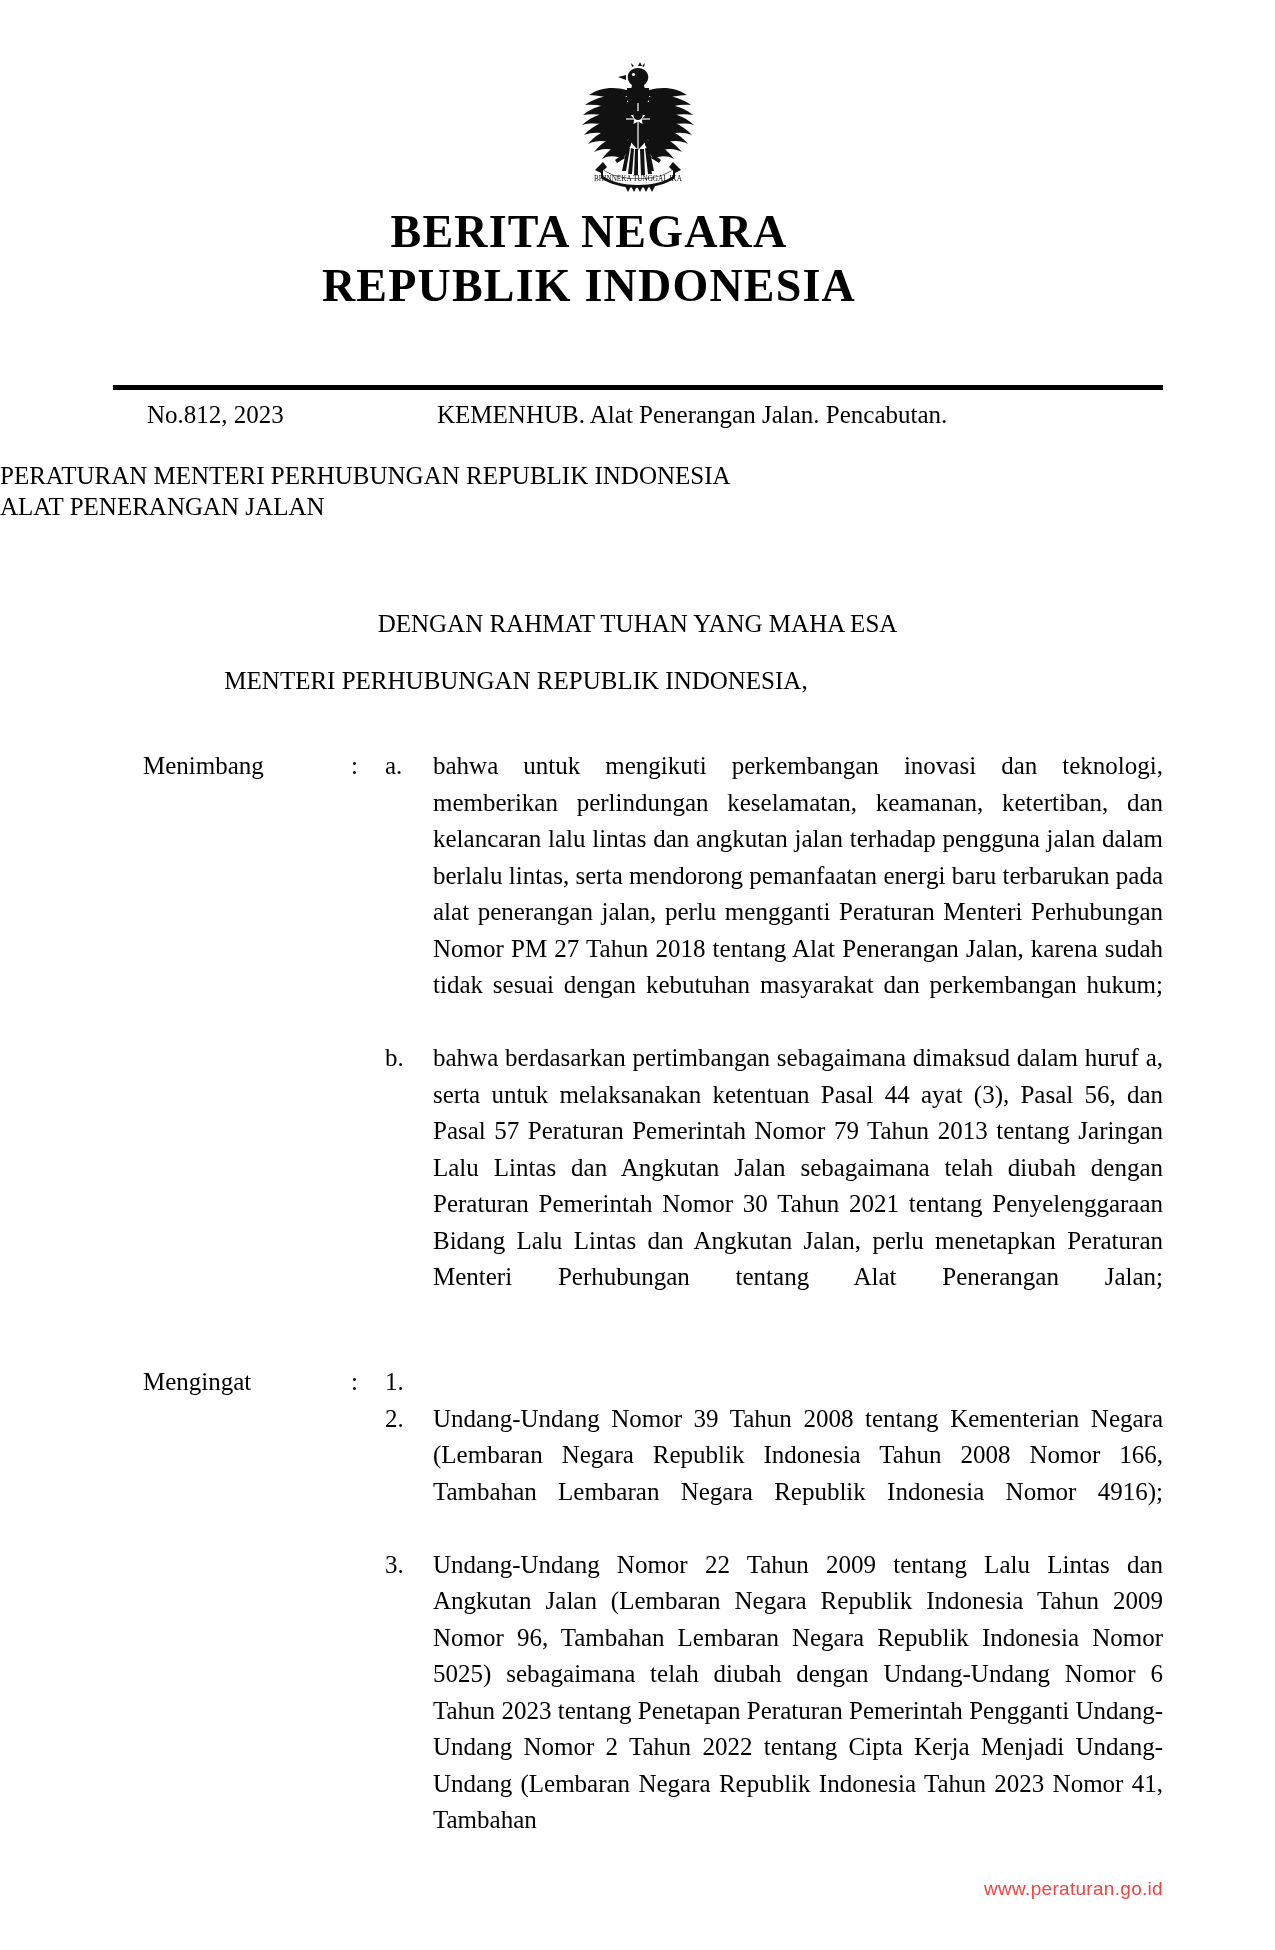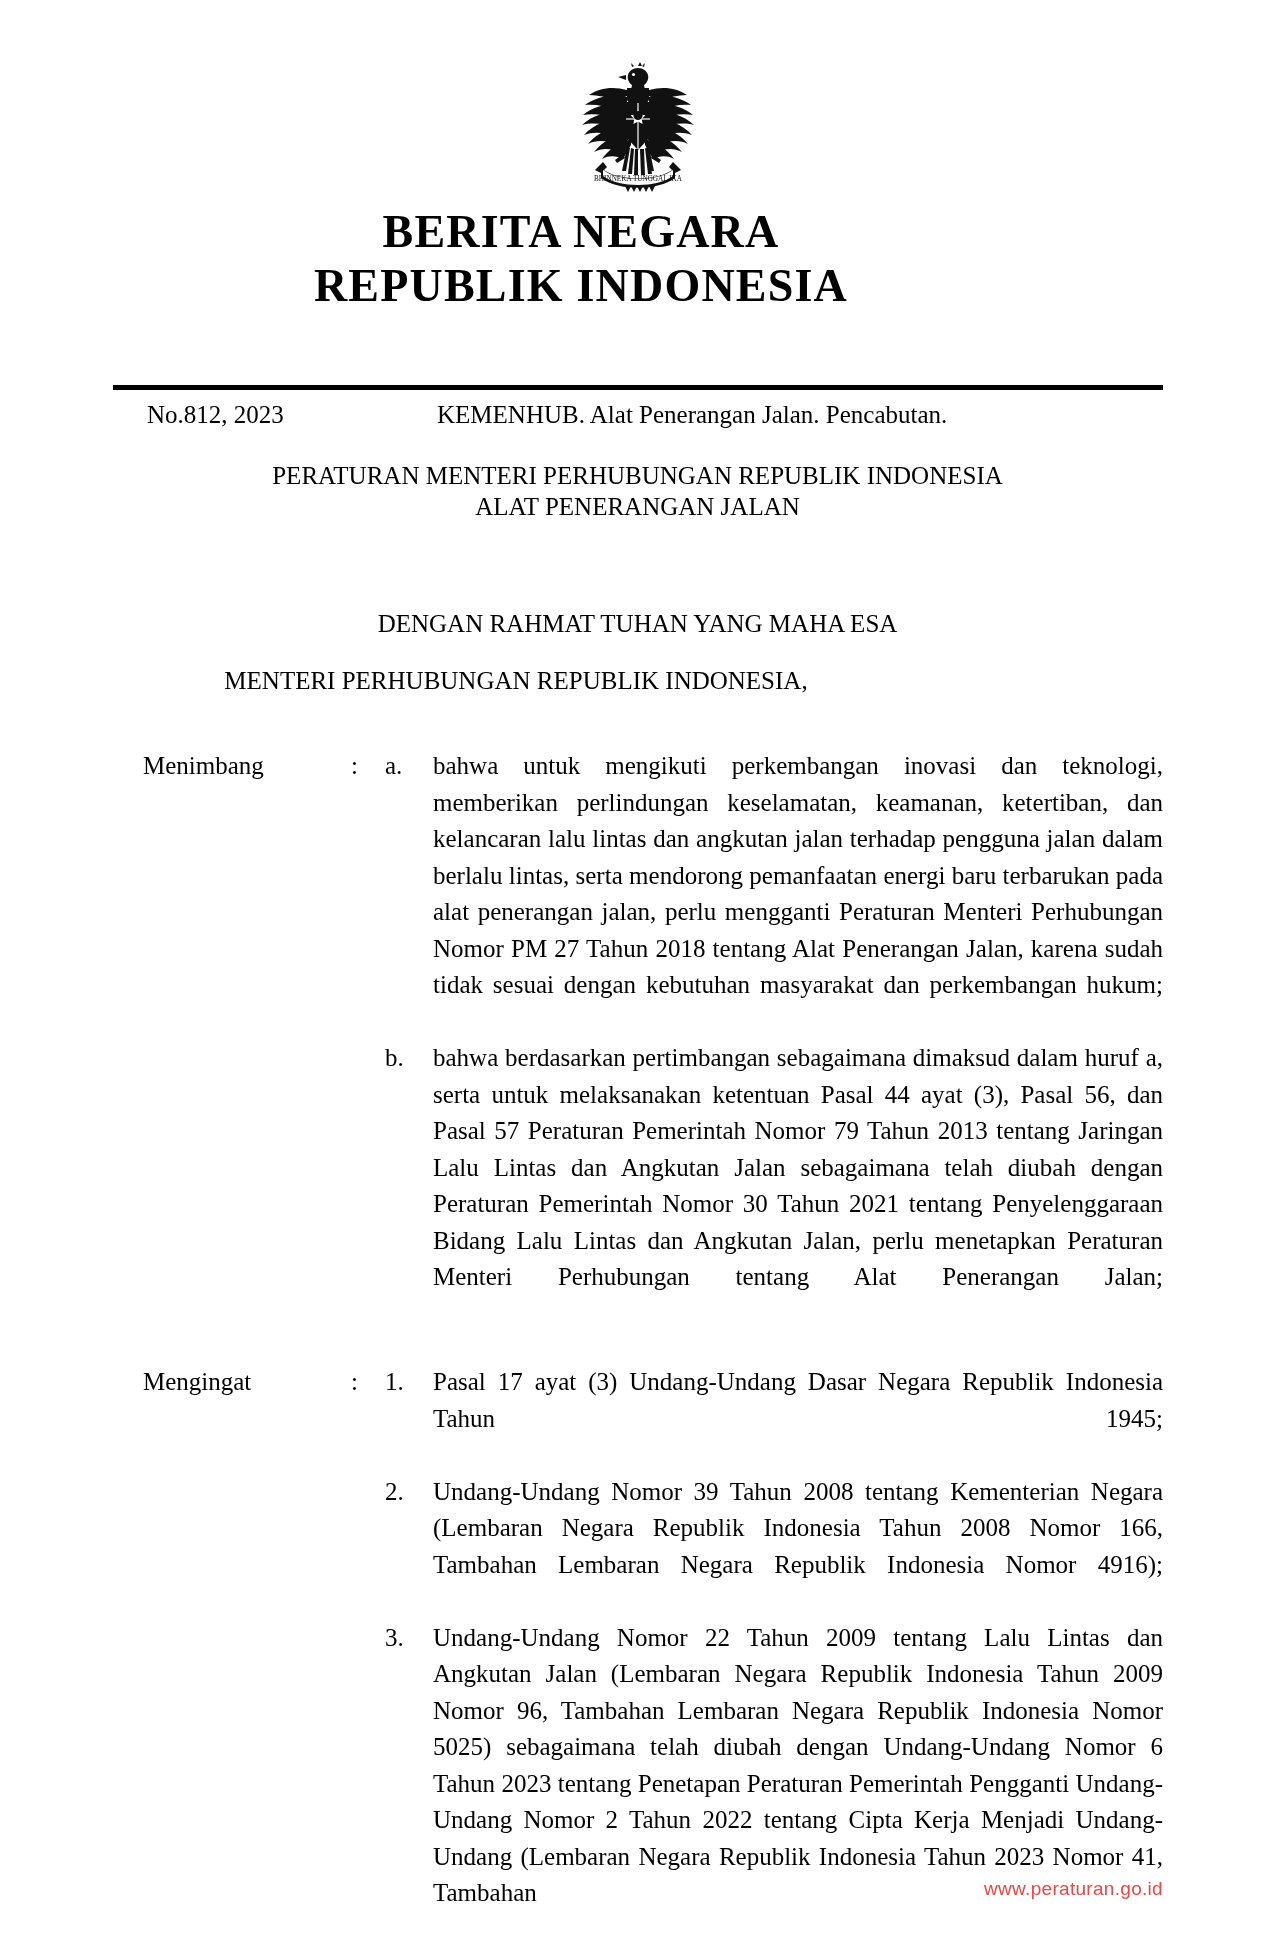--- a/index.html
+++ b/index.html
@@ -36,20 +36,21 @@
     height: 136px;
     line-height: 0;
   }
 
   
   .masthead {
     position: absolute;
     left: 0; top: 205px;
     width: 1162px;
     text-align: center;
+    padding-left: 8px;
   }
   .masthead .line1,
   .masthead .line2 {
     font-family: "Liberation Serif", "DejaVu Serif", serif;
     font-weight: bold;
     font-size: 46px;
     letter-spacing: 1.2px;
     line-height: 54px;
     white-space: nowrap;
   }
@@ -85,21 +86,20 @@
     left: 290px; top: 0;
     white-space: nowrap;
   }
 
   
   .title-block {
     position: absolute;
     left: 0;
     top: 460px;
     width: 1275px;
-    text-align: center;
     font-size: 25px;
     line-height: 31px;
   }
   .title-block div { white-space: nowrap; }
 
   .invocation {
     position: absolute;
     left: 0;
     top: 608px;
     width: 1275px;
@@ -302,21 +302,20 @@
         </li>
       </ul>
     </div>
 
     <div class="section">
       <div class="sec-label">Mengingat</div>
       <div class="sec-colon">:</div>
       <ul class="items">
         <li class="item">
           <span class="item-marker">1.</span>
-          <span class="item-text">Pasal 17 ayat (3) Undang-Undang Dasar Negara Republik Indonesia Tahun 1945;</span>
         </li>
         <li class="item">
           <span class="item-marker">2.</span>
           <span class="item-text">Undang-Undang Nomor 39 Tahun 2008 tentang Kementerian Negara (Lembaran Negara Republik Indonesia Tahun 2008 Nomor 166, Tambahan Lembaran Negara Republik Indonesia Nomor 4916);</span>
         </li>
         <li class="item">
           <span class="item-marker">3.</span>
           <span class="item-text">Undang-Undang Nomor 22 Tahun 2009 tentang Lalu Lintas dan Angkutan Jalan (Lembaran Negara Republik Indonesia Tahun 2009 Nomor 96, Tambahan Lembaran Negara Republik Indonesia Nomor 5025) sebagaimana telah diubah dengan Undang-Undang Nomor 6 Tahun 2023 tentang Penetapan Peraturan Pemerintah Pengganti Undang-Undang Nomor 2 Tahun 2022 tentang Cipta Kerja Menjadi Undang-Undang (Lembaran Negara Republik Indonesia Tahun 2023 Nomor 41, Tambahan</span>
         </li>
       </ul>

